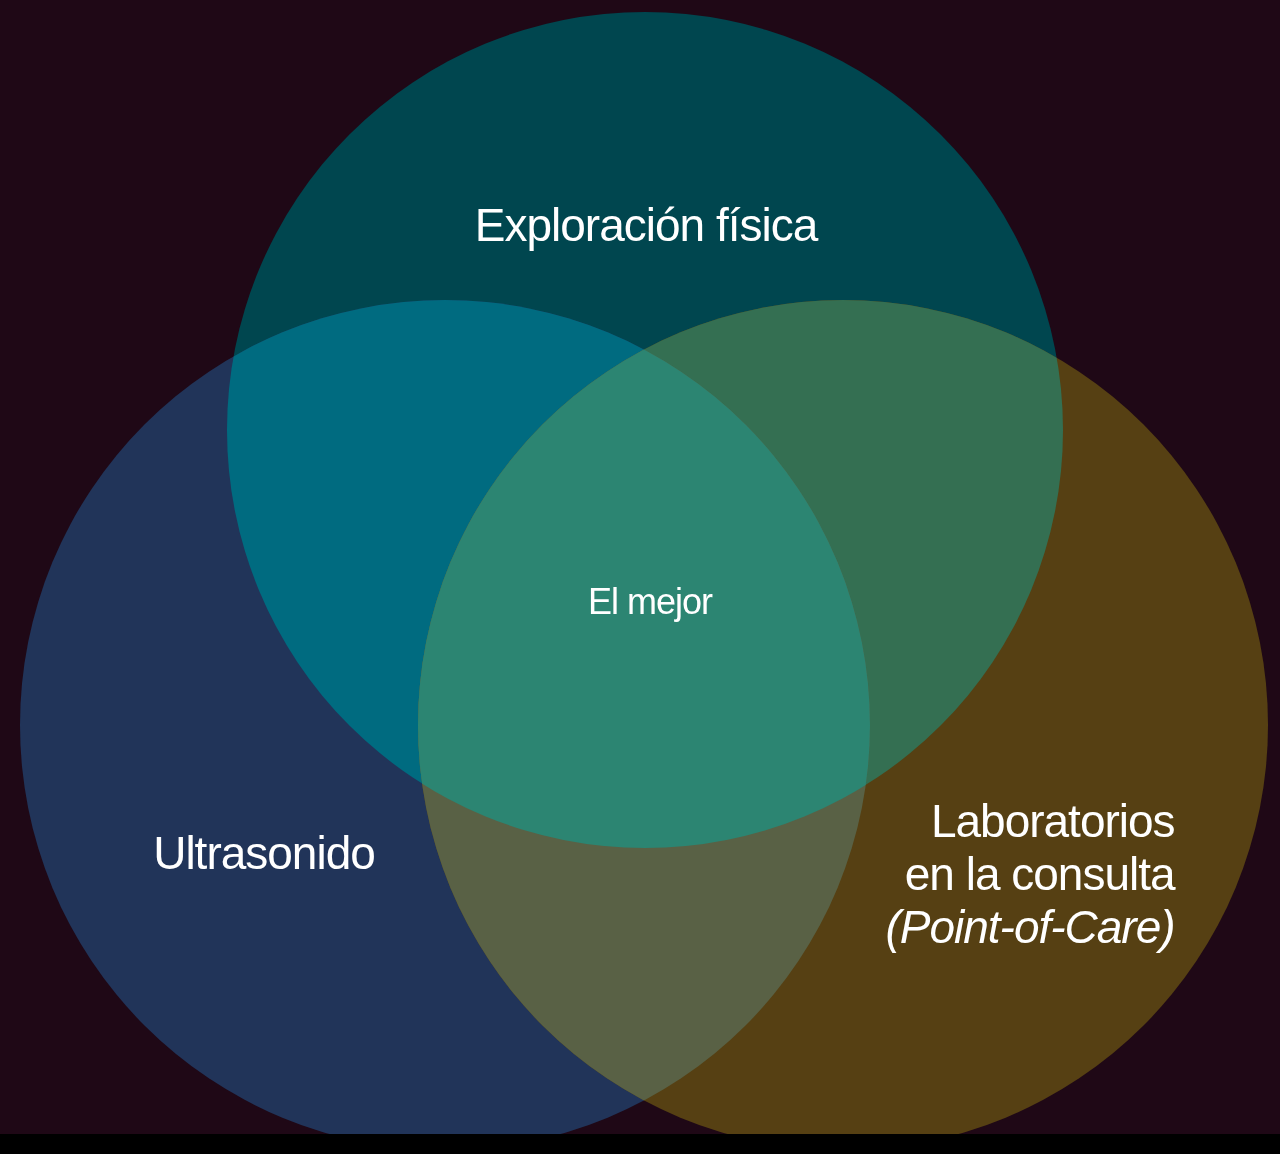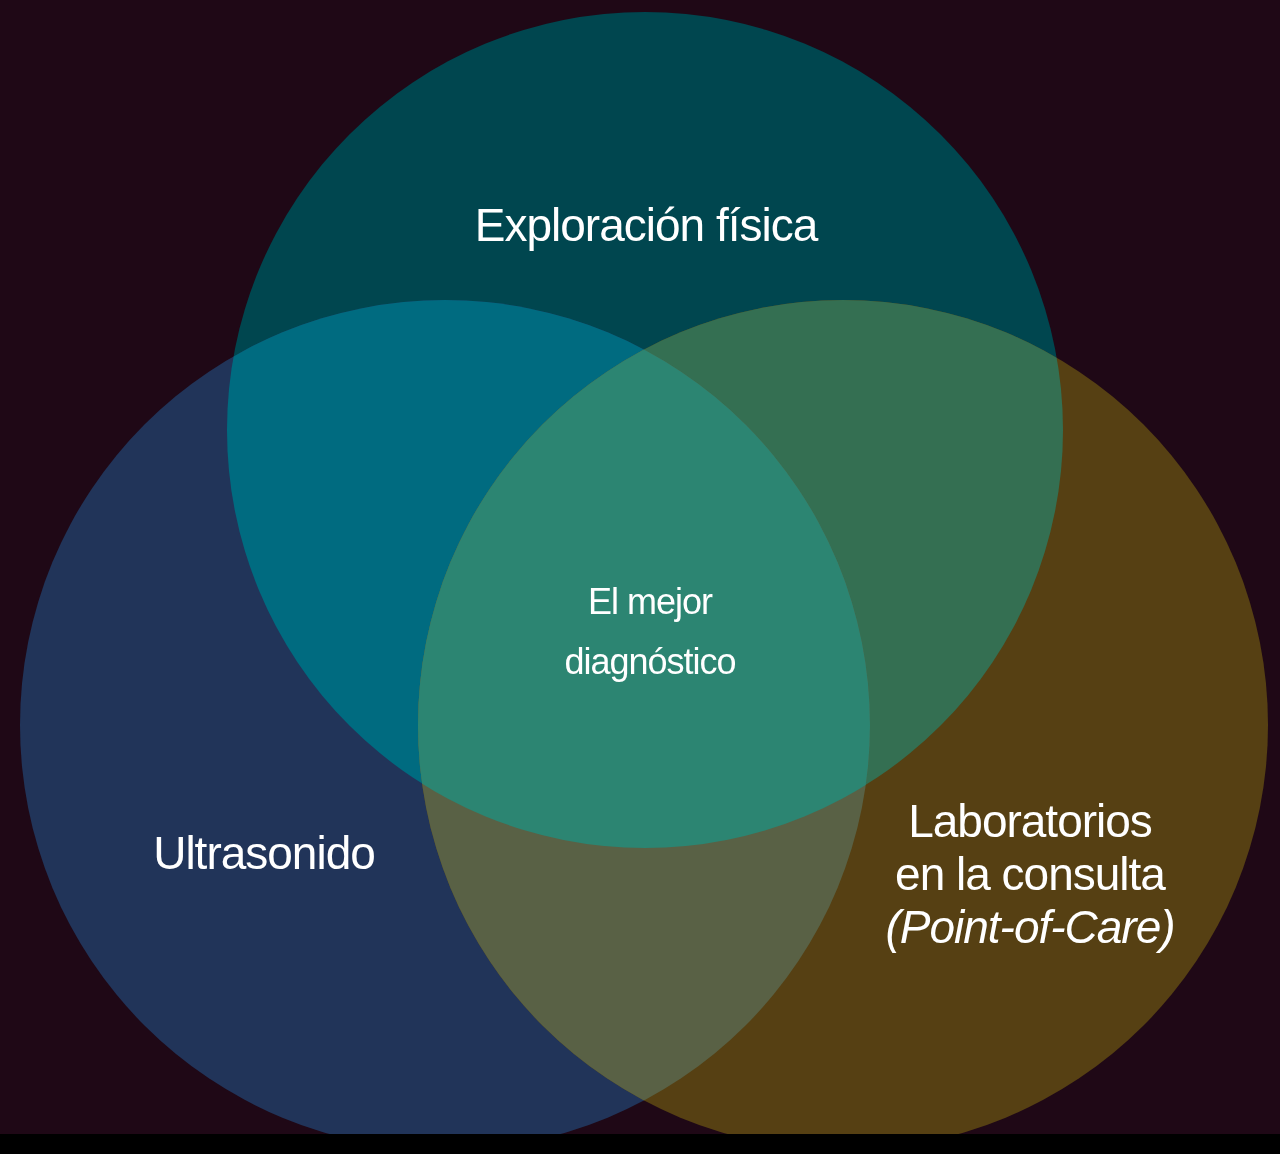--- a/index.html
+++ b/index.html
@@ -45,20 +45,21 @@
     left: 264px;
     top: 827px;
     font-size: 46px;
     line-height: 53px;
   }
   .label-right {
     left: 1030px;
     top: 795px;
     font-size: 46px;
     line-height: 53px;
+    text-align: right;
   }
   .italic { font-style: italic; }
 </style>
 </head>
 <body>
 
 <div class="stage">
 
   <svg width="1280" height="1154" viewBox="0 0 1280 1154">
     <defs>
@@ -92,21 +93,20 @@
       <g clip-path="url(#clipR)">
         <circle cx="645" cy="430" r="418" fill="#2C8572"></circle>
       </g>
     </g>
   </svg>
 
   <div class="label label-top" style="color: rgb(255, 255, 255);">Exploración física</div>
 
   <div class="label label-center" style="color: rgb(255, 255, 255);">
     <span class="line">El mejor</span>
-    <span class="line">diagnóstico</span>
   </div>
 
   <div class="label label-left" style="color: rgb(255, 255, 255);">
     <span class="line">Ultrasonido</span>
   </div>
 
   <div class="label label-right" style="color: rgb(255, 255, 255);">
     <span class="line">Laboratorios</span>
     <span class="line">en la consulta</span>
     <span class="line italic">(Point-of-Care)</span>

